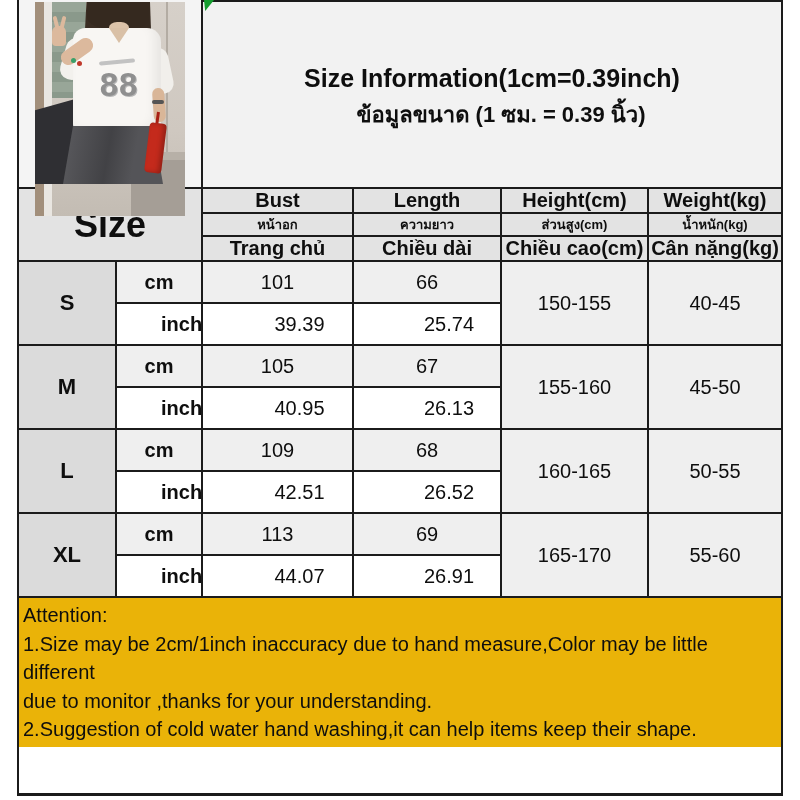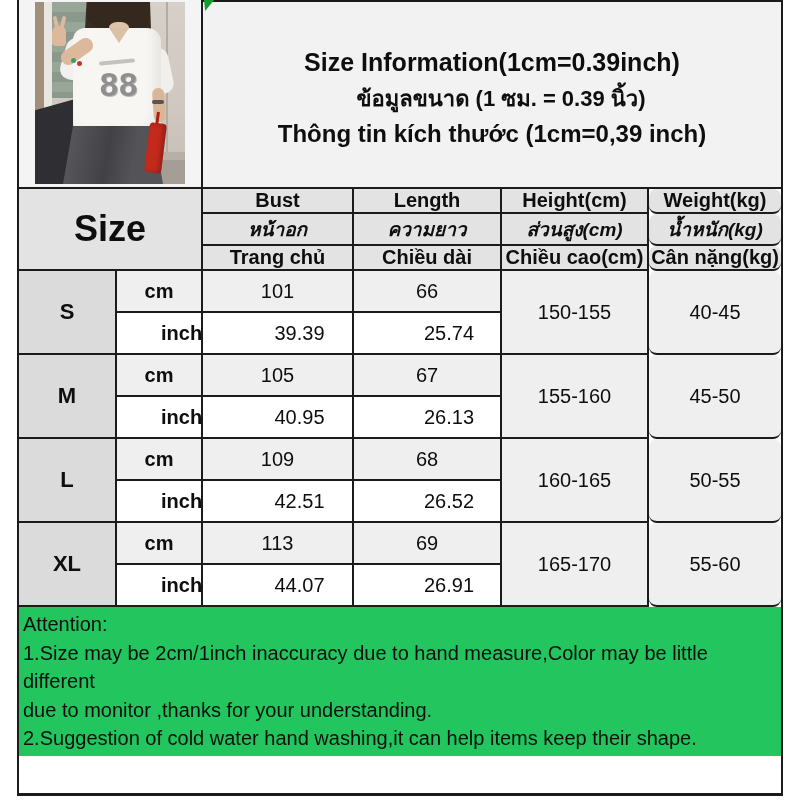--- a/index.html
+++ b/index.html
@@ -18,21 +18,21 @@
     padding:2px 16px 3px 16px;}
   .title-cell{flex:1;background:var(--top_bg);border-top:2px solid var(--border);
     display:flex;flex-direction:column;align-items:center;justify-content:center;
     gap:4px;font-weight:bold;text-align:center;}
   .title-en{font-size:25px;margin-top:7px;}
   .title-th{font-size:22px;margin-left:18px;}
   .title-vi{font-size:24px;}
   .green-marker{position:absolute;left:185px;top:0;width:10px;height:11px;
     background:var(--marker_green);clip-path:polygon(0 0,100% 0,12% 100%);}
   
-  .photo{position:relative;width:150px;height:182px;overflow:hidden;
+  .photo{position:relative;width:150px;height:214px;overflow:hidden;
     background:linear-gradient(180deg,#d6d0c9 0%,#cfc8c0 60%,#c3bcb3 100%);}
   .photo div{position:absolute;}
   .ph-wall-line{left:131px;top:0;width:2px;height:158px;background:#b3aca3;}
   .ph-baseboard{left:96px;top:150px;right:0;height:9px;background:#b7b0a7;}
   .ph-floor-right{left:96px;top:158px;right:0;bottom:0;background:#a59e96;}
   .ph-tan-strip{left:0;top:0;width:9px;height:100%;background:#a28f7b;}
   .ph-door-frame{left:9px;top:0;width:8px;height:100%;background:#e9e6e1;}
   .ph-mirror{left:17px;top:0;width:34px;height:96px;
     background:repeating-linear-gradient(180deg,#98a698 0 10px,#8a998b 10px 20px);}
   .ph-floor-dark{left:0;top:92px;width:58px;height:90px;background:#2f2f33;
@@ -72,31 +72,31 @@
   .ph-bag-strap{left:121px;top:110px;width:3px;height:14px;background:#a81f14;transform:rotate(8deg);}
   .ph-bag{left:112px;top:121px;width:17px;height:50px;background:var(--bag_red);
     border-radius:4px;transform:rotate(7deg);box-shadow:inset -3px 0 5px rgba(0,0,0,.25);}
   .ph-pants{left:28px;top:124px;width:100px;height:58px;background:#4b4b4f;
     clip-path:polygon(10% 0,90% 0,100% 100%,0 100%);
     background-image:linear-gradient(100deg,rgba(255,255,255,.06) 10%,rgba(0,0,0,.12) 45%,rgba(255,255,255,.05) 70%);}
   
   table{width:100%;border-spacing:0;table-layout:fixed;}
   td{border-right:2px solid var(--border);border-bottom:2px solid var(--border);
     text-align:center;vertical-align:middle;font-size:20px;overflow:hidden;}
-  td.last{border-right:none;border-radius:8px;}
+  td.last{border-right:none;}
   .hdr td{height:22px;background:var(--header_bg);font-weight:bold;}
-  .hdr td.th-lbl{font-size:19px;font-style:italic;}
+  .hdr td.th-lbl{font-size:13px;}
   td.size-span{background:var(--header_bg);font-size:36px;font-weight:bold;}
   .data td{height:42px;}
   td.size-letter{background:var(--size_col_bg);font-weight:bold;font-size:22px;}
   td.unit{font-weight:bold;}
   td.shaded{background:var(--row_shaded_bg);}
   td.white{background:var(--row_white_bg);padding-left:44px;}
   
-  .attention{padding:3px 4px;font-size:20px;line-height:28.5px;background:#22c55e;}
+  .attention{padding:3px 4px;font-size:20px;line-height:28.5px;background:#eab308;}
 </style>
 </head>
 <body>
 
 <div class="sheet">
 
   <div class="top-row">
     <div class="photo-cell">
       <div class="photo">
         <div class="ph-wall-line"></div>
@@ -125,21 +125,20 @@
         <div class="ph-pants"></div>
         <div class="ph-arm-right"></div>
         <div class="ph-watch"></div>
         <div class="ph-bag-strap"></div>
         <div class="ph-bag"></div>
       </div>
     </div>
     <div class="title-cell">
       <div class="title-en">Size Information(1cm=0.39inch)</div>
       <div class="title-th">ข้อมูลขนาด (1 ซม. = 0.39 นิ้ว)</div>
-      <div class="title-vi">Thông tin kích thước (1cm=0,39 inch)</div>
     </div>
     <div class="green-marker"></div>
   </div>
 
   <table>
     <colgroup>
       <col style="width:98px">
         <col style="width:86px">
         <col style="width:151px">
       <col style="width:148px">

